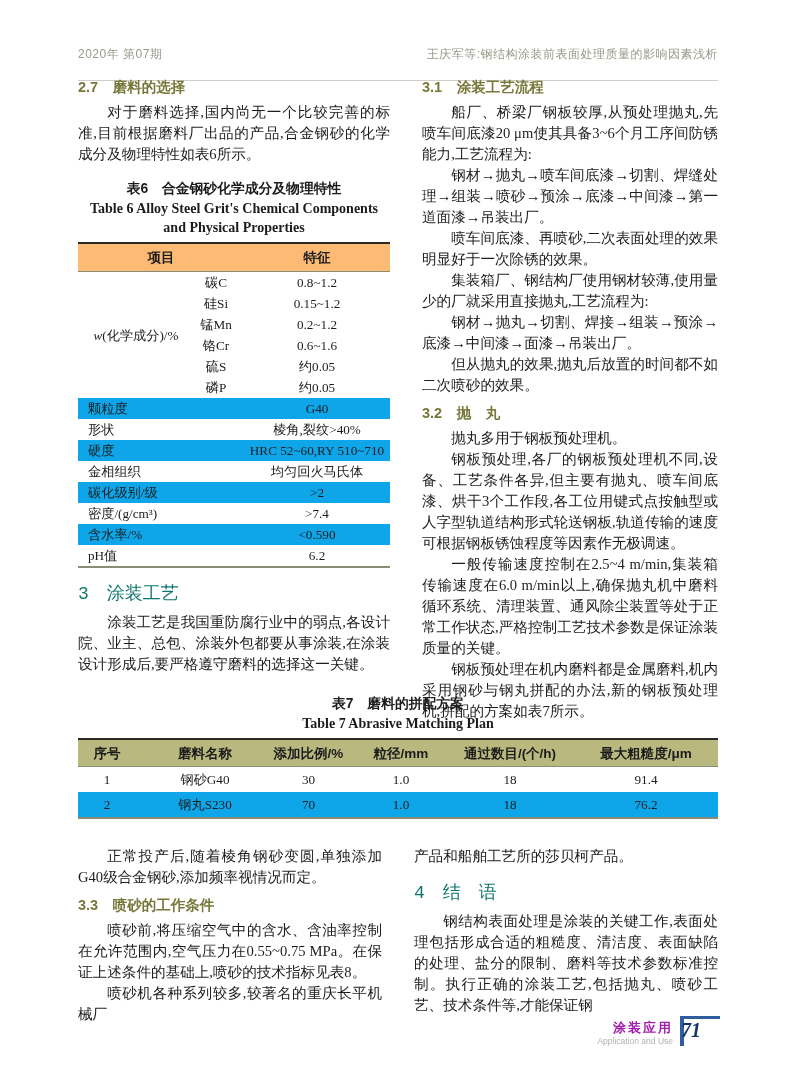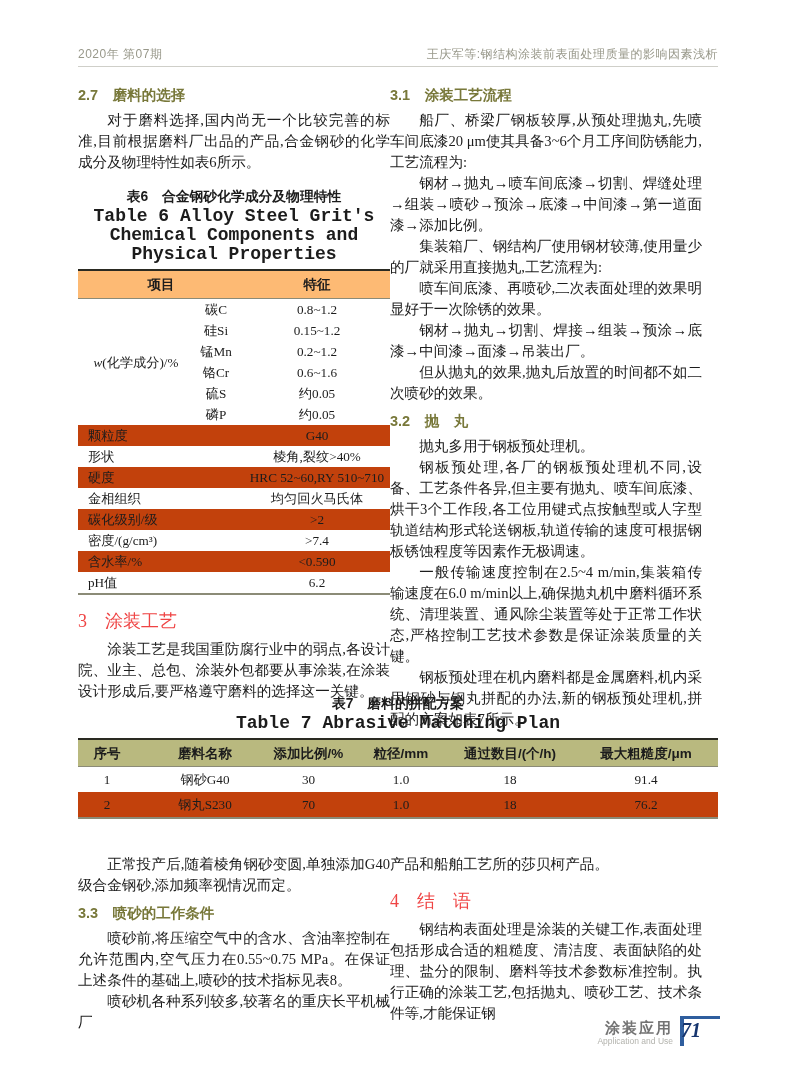--- a/index.html
+++ b/index.html
@@ -6,75 +6,75 @@
   .page{
     position:relative; width:794px; height:1077px; margin:0 auto;
     background:#ffffff; overflow:hidden;
     font-family:"Liberation Serif","DejaVu Serif",serif;
     color:#1c1c1c; font-size:14.6px; line-height:21px;
   }
   
   .runhead{
     position:absolute; top:44px; left:78px; width:640px;
     display:flex; justify-content:space-between; align-items:flex-end;
-    border-bottom:1px solid #cfcfc9; padding-bottom:1px;
+    border-bottom:1px solid #cfcfc9; padding-bottom:15px;
     font-family:"Liberation Sans","DejaVu Sans",sans-serif;
     font-size:12px; color:#98988a; letter-spacing:.5px;
   }
   
-  .cols{position:absolute; left:78px; width:640px; display:flex; gap:0;margin-top:8px;}
+  .cols{position:absolute; left:78px; width:640px; display:flex; gap:32px;}
   .row1{top:76px;}
   .row2{top:846px;}
   .col{width:312px;}
   p.body{margin:0; text-align:justify; text-indent:2em;}
   p.body.noindent{text-indent:0;}
   h4.sub{
     margin:6px 0 4px 0; font-family:"Liberation Sans","DejaVu Sans",sans-serif;
     font-weight:bold; font-size:14.5px; color:#78783a; line-height:22px;
   }
   h3.sec{
-    margin:14px 0 6px 0; font-family:Liberation Serif, serif;
-    font-weight:normal; font-size:18px; color:#ef4444; line-height:24px;
+    margin:14px 0 6px 0; font-family:Liberation Mono, monospace;
+    font-weight:normal; font-size:18px; color:#0f766e; line-height:24px;
   }
   h4.sub:first-child{margin-top:0;}
   
   .tcap{ text-align:center; margin:14px 0 5px 0;}
   .tcap .zh{font-family:"Liberation Sans","DejaVu Sans",sans-serif; font-weight:bold; font-size:13.8px; display:block; line-height:20px;}
-  .tcap .en{font-family:Liberation Mono, monospace; font-weight:bold; font-size:18px; display:block; line-height:19px;}
+  .tcap .en{font-family:Liberation Serif, serif; font-weight:bold; font-size:14px; display:block; line-height:19px;}
   
   table{border-collapse:collapse; font-size:13.2px;}
   #t6{width:312px; border-top:2px solid #2a2a22; border-bottom:2px solid #8b8b77;}
   #t6 th{
     background:#fdba74; font-family:"Liberation Sans","DejaVu Sans",sans-serif;
     font-weight:bold; height:25px; font-size:13.5px; border-bottom:1px solid #8b8b77;
   }
   #t6 td{height:19px; padding:0 4px; vertical-align:middle;}
   #t6 .item{ text-align:left; padding-left:10px;}
   #t6 .val{ text-align:center;}
   #t6 .chem-label{text-align:center; padding-left:10px;}
   #t6 .chem-item{text-align:center;}
-  tr.shaded td{background:#c2410c;}
+  tr.shaded td{background:#0ea5e9;}
   #t7{width:640px; border-top:2px solid #2a2a22; border-bottom:2px solid #8b8b77;}
   #t7 th{
     background:#b9b97f; font-family:"Liberation Sans","DejaVu Sans",sans-serif;
     font-weight:bold; height:24px; font-size:13.5px; border-bottom:1px solid #8b8b77;
   }
   #t7 td{height:23px; text-align:center; vertical-align:middle;}
   #t7 td.name, #t7 th.name{text-align:center; padding-left:14px;}
   .t7block{position:absolute; left:78px; top:694px; width:640px;}
   .ital{font-style:italic;}
   
   .footer{
     position:absolute; top:1016px; right:70px;
     display:flex; align-items:flex-start; gap:7px;
   }
   .footer .labels{ text-align:right; padding-top:3px;}
   .footer .zh{
     font-family:"Liberation Sans","DejaVu Sans",sans-serif; font-weight:bold;
-    font-size:15px; color:#737373; line-height:17px; letter-spacing:2px; display:block;
+    font-size:13px; color:#a21caf; line-height:17px; letter-spacing:2px; display:block;
   }
   .footer .en{
     font-family:"Liberation Sans","DejaVu Sans",sans-serif;
     font-size:8.5px; color:#b3b3ad; line-height:11px; display:block;
   }
   .pagenum{position:relative; width:44px; height:34px;}
   .pagenum .vbar{position:absolute; left:0; top:0; width:4px; height:30px; background:#2f5e9e;}
   .pagenum .hbar{position:absolute; left:4px; top:0; height:3px; width:36px; background:#2f5e9e;}
   .pagenum .num{
     position:absolute; left:1px; top:4px;
@@ -176,23 +176,23 @@
         </tbody>
       </table>
 
       <h3 class="sec">3　涂装工艺</h3>
       <p class="body">涂装工艺是我国重防腐行业中的弱点,各设计院、业主、总包、涂装外包都要从事涂装,在涂装设计形成后,要严格遵守磨料的选择这一关键。</p>
     </div>
 
     <div class="col">
       <h4 class="sub">3.1　涂装工艺流程</h4>
       <p class="body">船厂、桥梁厂钢板较厚,从预处理抛丸,先喷车间底漆20 μm使其具备3~6个月工序间防锈能力,工艺流程为:</p>
-      <p class="body">钢材→抛丸→喷车间底漆→切割、焊缝处理→组装→喷砂→预涂→底漆→中间漆→第一道面漆→添加比例。</p>
+      <p class="body">钢材→抛丸→喷车间底漆→切割、焊缝处理→组装→喷砂→预涂→底漆→中间漆→第一道面漆→吊装出厂。</p>
+      <p class="body">喷车间底漆、再喷砂,二次表面处理的效果明显好于一次除锈的效果。</p>
       <p class="body">集装箱厂、钢结构厂使用钢材较薄,使用量少的厂就采用直接抛丸,工艺流程为:</p>
-      <p class="body">喷车间底漆、再喷砂,二次表面处理的效果明显好于一次除锈的效果。</p>
       <p class="body">钢材→抛丸→切割、焊接→组装→预涂→底漆→中间漆→面漆→吊装出厂。</p>
       <p class="body">但从抛丸的效果,抛丸后放置的时间都不如二次喷砂的效果。</p>
       <h4 class="sub">3.2　抛　丸</h4>
       <p class="body">抛丸多用于钢板预处理机。</p>
       <p class="body">钢板预处理,各厂的钢板预处理机不同,设备、工艺条件各异,但主要有抛丸、喷车间底漆、烘干3个工作段,各工位用键式点按触型或人字型轨道结构形式轮送钢板,轨道传输的速度可根据钢板锈蚀程度等因素作无极调速。</p>
       <p class="body">一般传输速度控制在2.5~4 m/min,集装箱传输速度在6.0 m/min以上,确保抛丸机中磨料循环系统、清理装置、通风除尘装置等处于正常工作状态,严格控制工艺技术参数是保证涂装质量的关键。</p>
       <p class="body">钢板预处理在机内磨料都是金属磨料,机内采用钢砂与钢丸拼配的办法,新的钢板预处理机,拼配的方案如表7所示。</p>
     </div>
   </div>
 

